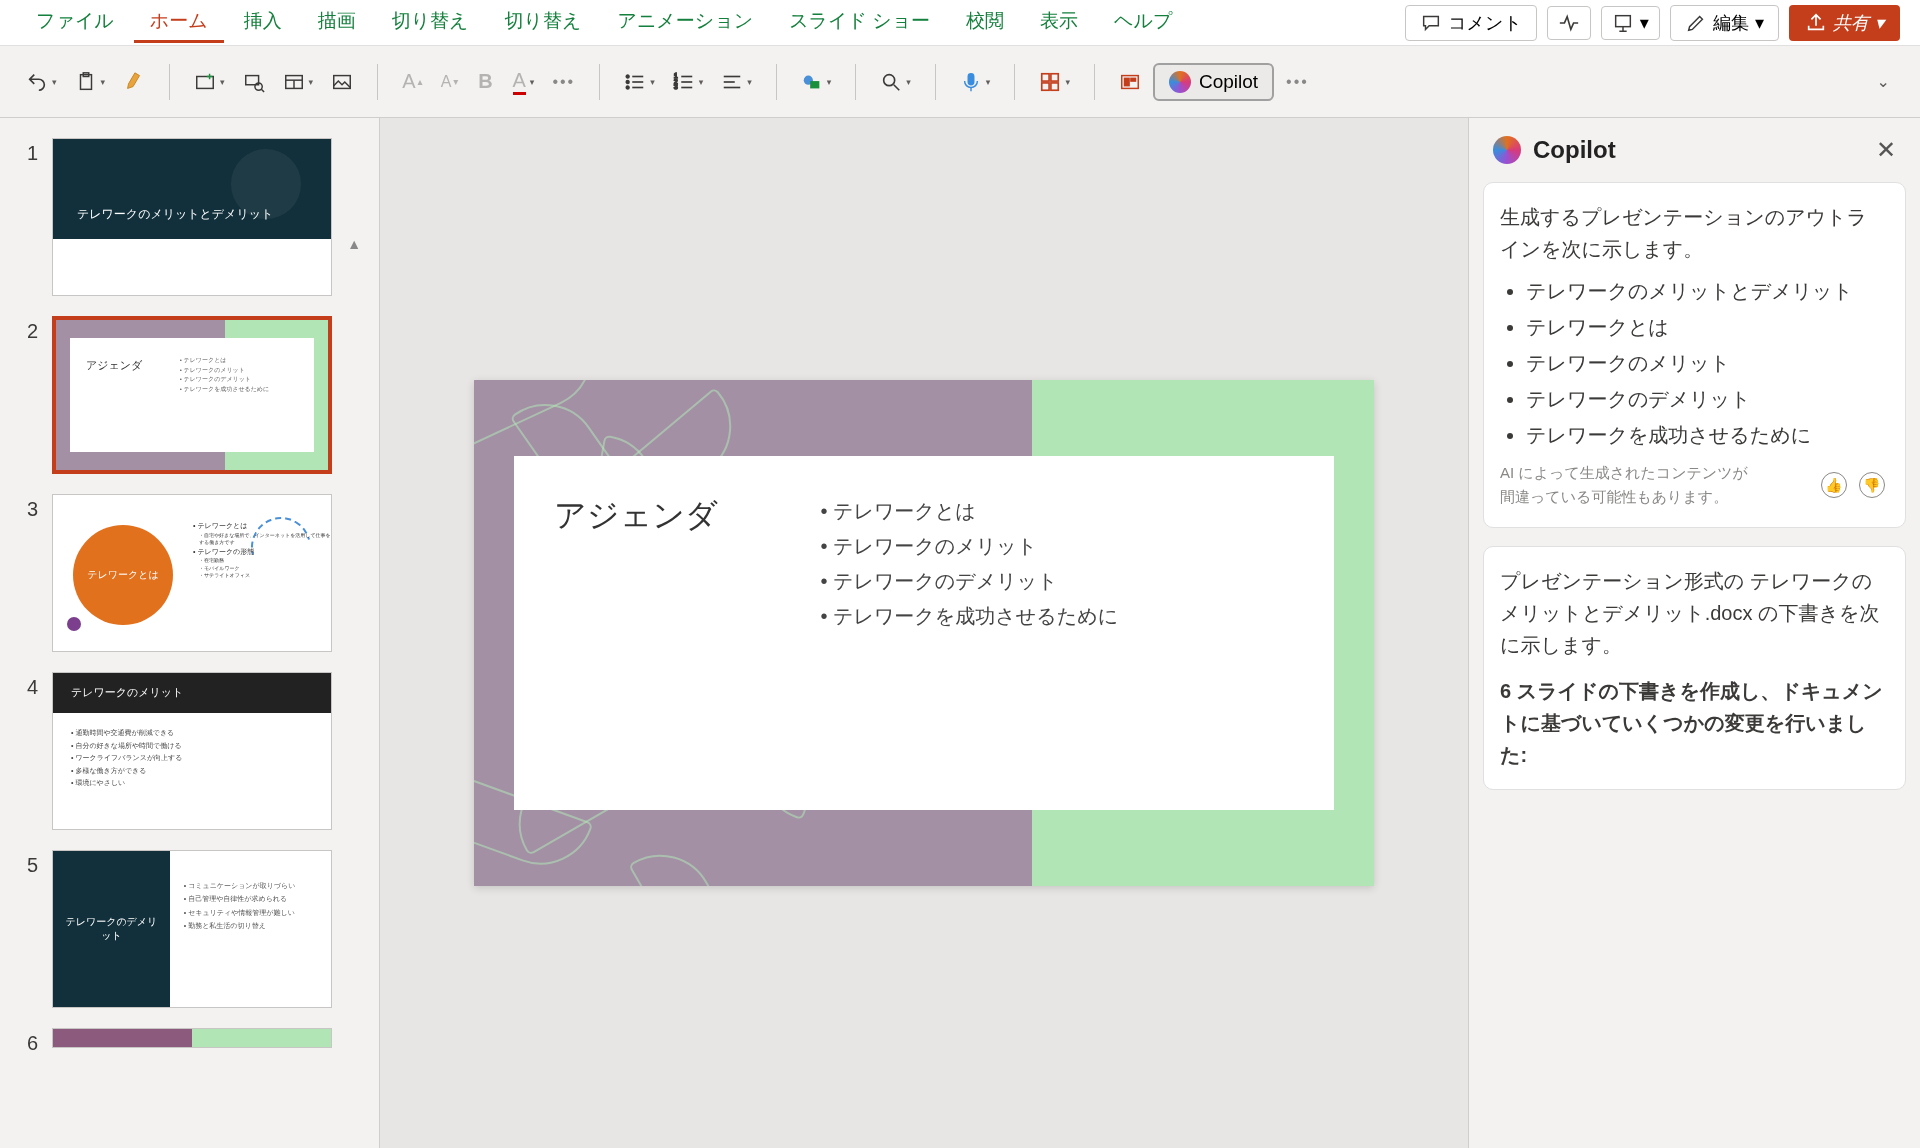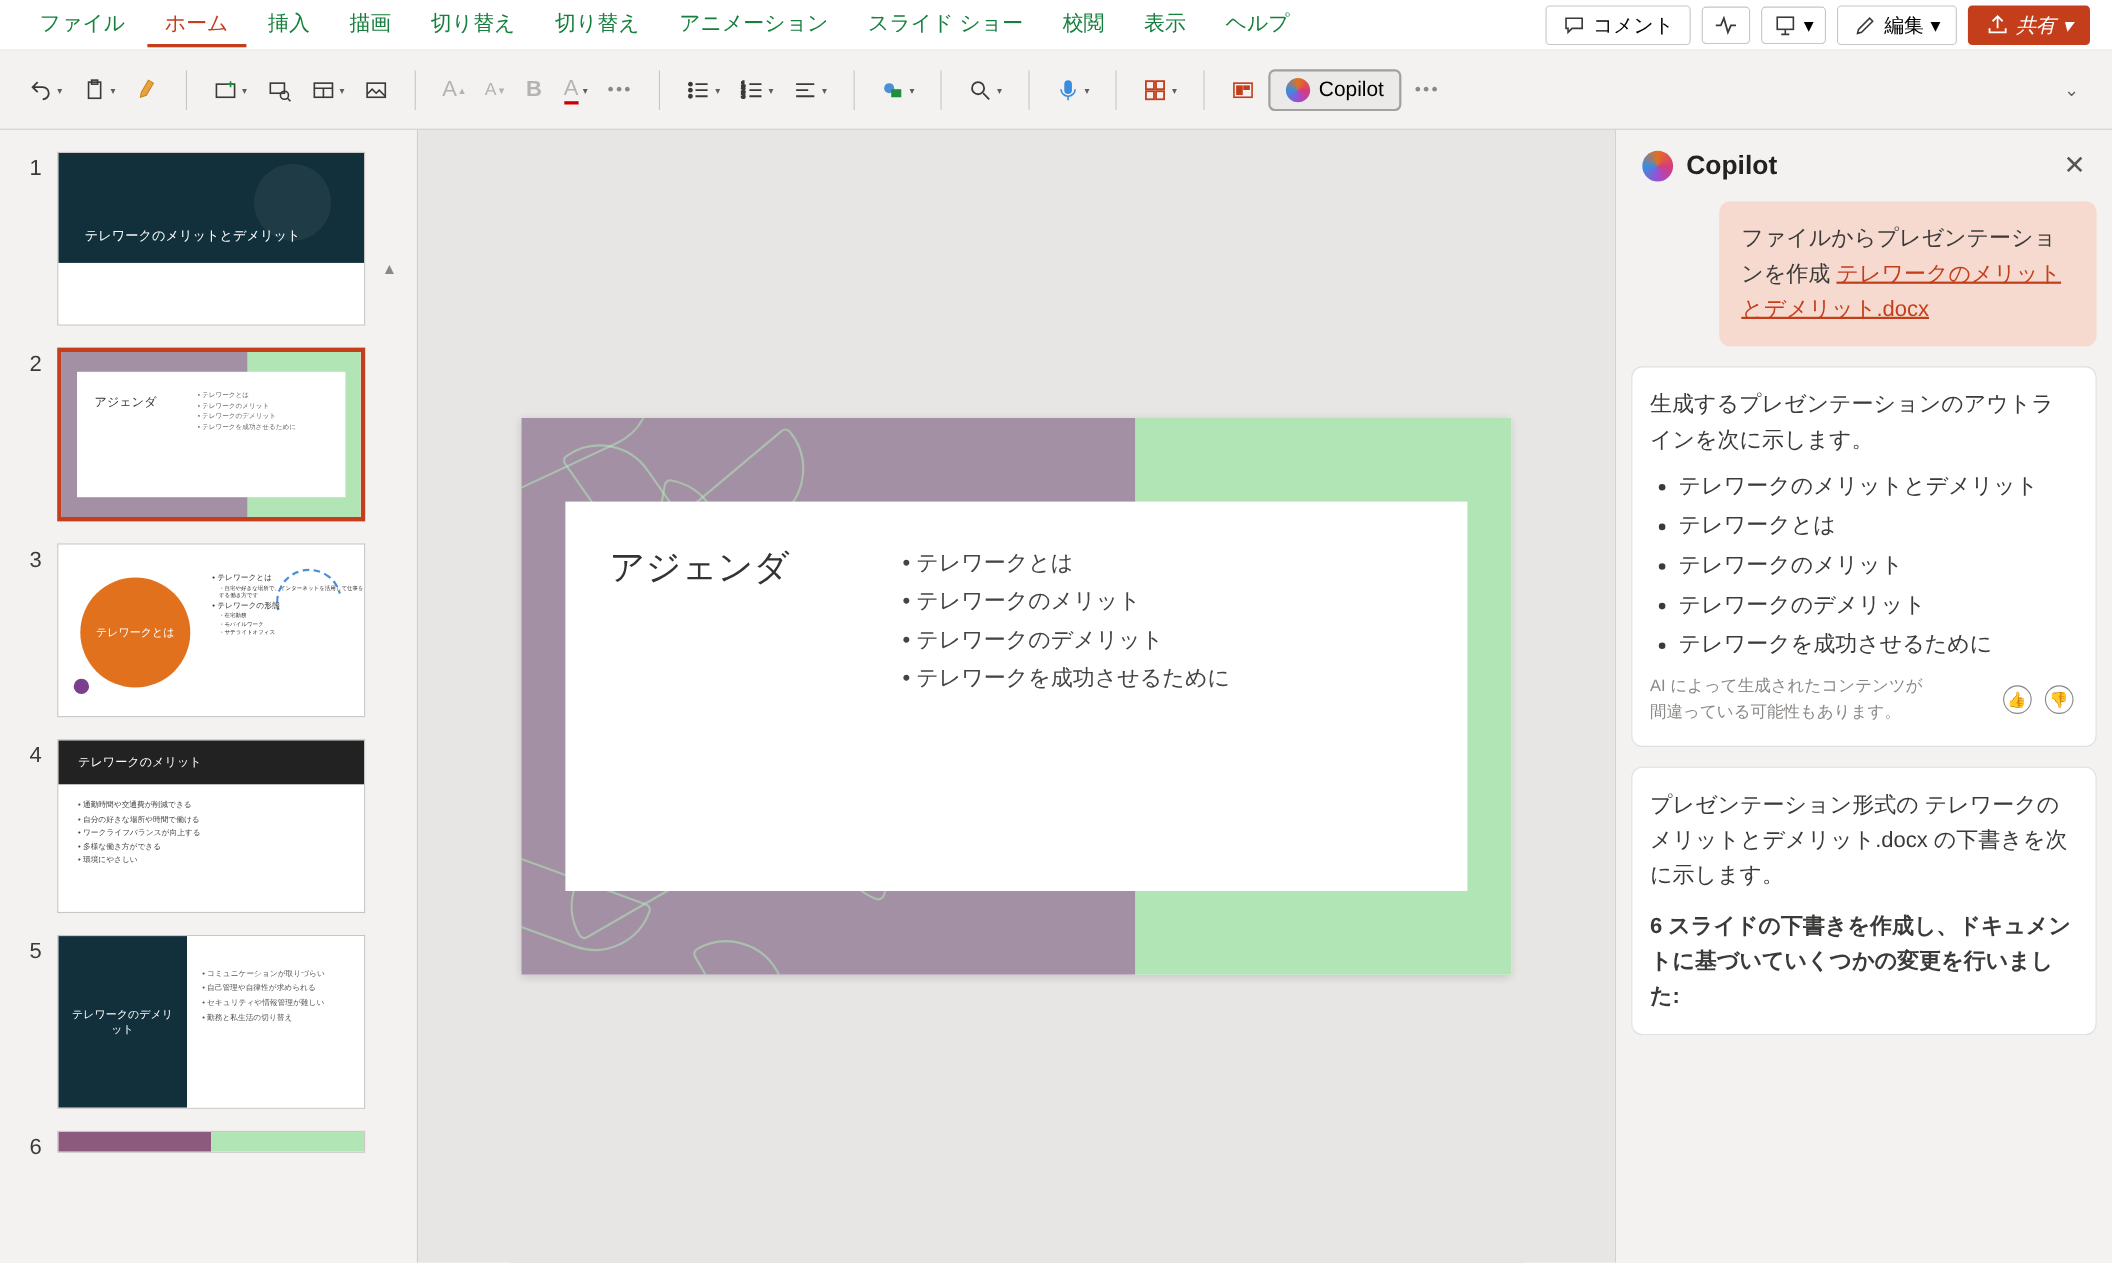--- a/index.html
+++ b/index.html
@@ -415,23 +415,20 @@
     </div>
   </div>
 
   <div class="copilot-pane">
     <div class="copilot-head">
       <div class="copilot-logo"></div>
       <div class="copilot-title">Copilot</div>
       <div class="copilot-close"><span>✕</span></div>
     </div>
     <div class="copilot-body">
-      <div class="bubble bubble-user">
-        <span>ファイルからプレゼンテーションを作成 </span><a href="#">テレワークのメリットとデメリット.docx</a>
-      </div>
 
       <div class="bubble bubble-bot">
         <div>生成するプレゼンテーションのアウトラインを次に示します。</div>
         <ul>
           <li>テレワークのメリットとデメリット</li>
           <li>テレワークとは</li>
           <li>テレワークのメリット</li>
           <li>テレワークのデメリット</li>
           <li>テレワークを成功させるために</li>
         </ul>

